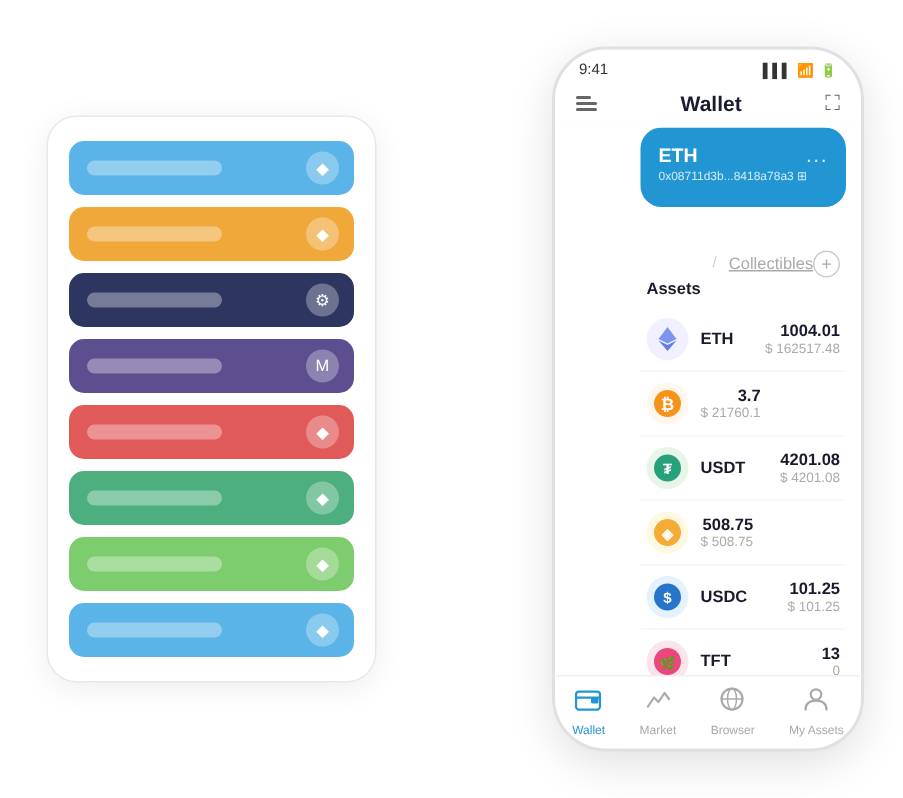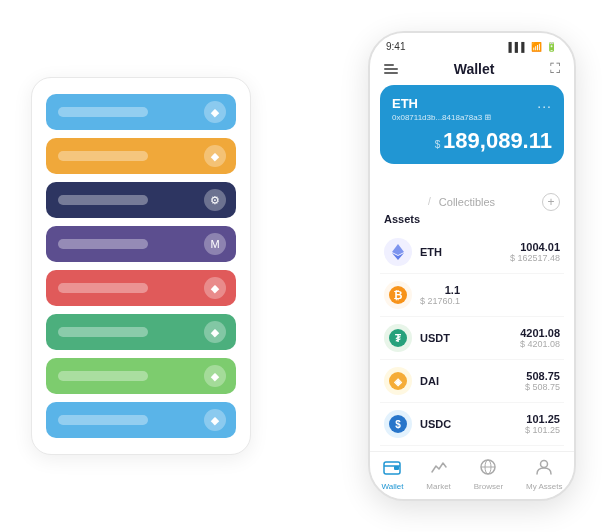--- a/index.html
+++ b/index.html
@@ -125,20 +125,21 @@
       text-align: center;
       flex: 1;
     }
 
     .phone-content {
       flex: 1;
       background: #fff;
       overflow: hidden;
       display: flex;
       flex-direction: column;
+      padding-left: 47px;
     }
 
     
     .eth-card {
       margin: 0 10px 10px;
       background: #2196d3;
       border-radius: 14px;
       padding: 10px 12px;
       color: white;
       position: relative;
@@ -200,20 +201,21 @@
     }
 
     .assets-tab-divider {
       font-size: 10px;
       color: #ccc;
     }
 
     .assets-tab-inactive {
       font-size: 11px;
       color: #aaa;
+      text-decoration: underline;
     }
 
     .add-icon {
       width: 18px;
       height: 18px;
       border-radius: 50%;
       border: 1.5px solid #ccc;
       display: flex;
       align-items: center;
       justify-content: center;
@@ -402,24 +404,20 @@
 
       <div class="eth-card">
         <div class="eth-card-header">
           <span class="eth-title">ETH</span>
           <span class="dots-icon">...</span>
         </div>
         <div class="eth-address">
           <span>0x08711d3b...8418a78a3</span>
           <span> ⊞</span>
         </div>
-        <div class="eth-balance-label">
-          <span>$</span>
-          <span class="eth-balance">189,089.11</span>
-        </div>
       </div>
 
       <div class="assets-header">
         <div class="assets-tabs">
           <span class="assets-tab">Assets</span>
           <span class="assets-tab-divider">/</span>
           <span class="assets-tab-inactive">Collectibles</span>
         </div>
         <div class="add-icon">+</div>
       </div>
@@ -441,21 +439,21 @@
         </div>
 
         <div class="asset-row">
           <div class="asset-icon" style="background:#fff7ed;">
             <svg width="20" height="20" viewBox="0 0 20 20">
                 <circle cx="10" cy="10" r="9" fill="#f7931a"></circle>
                 <text x="10" y="14" text-anchor="middle" font-size="11" fill="white" font-weight="bold">₿</text>
               </svg>
           </div>
           <div class="asset-amounts">
-            <div class="asset-amount">1.1</div>
+            <div class="asset-amount">3.7</div>
             <div class="asset-usd">$ 21760.1</div>
           </div>
         </div>
 
         <div class="asset-row">
           <div class="asset-icon" style="background:#e8f5e9;">
             <svg width="20" height="20" viewBox="0 0 20 20">
                 <circle cx="10" cy="10" r="9" fill="#26a17b"></circle>
                 <text x="10" y="14" text-anchor="middle" font-size="10" fill="white" font-weight="bold">₮</text>
               </svg>
@@ -467,21 +465,20 @@
           </div>
         </div>
 
         <div class="asset-row">
           <div class="asset-icon" style="background:#fff8e1;">
             <svg width="20" height="20" viewBox="0 0 20 20">
                 <circle cx="10" cy="10" r="9" fill="#f5ac37"></circle>
                 <text x="10" y="14" text-anchor="middle" font-size="10" fill="white" font-weight="bold">◈</text>
               </svg>
           </div>
-          <span class="asset-name">DAI</span>
           <div class="asset-amounts">
             <div class="asset-amount">508.75</div>
             <div class="asset-usd">$ 508.75</div>
           </div>
         </div>
 
         <div class="asset-row">
           <div class="asset-icon" style="background:#e3f2fd;">
             <svg width="20" height="20" viewBox="0 0 20 20">
                 <circle cx="10" cy="10" r="9" fill="#2775ca"></circle>

